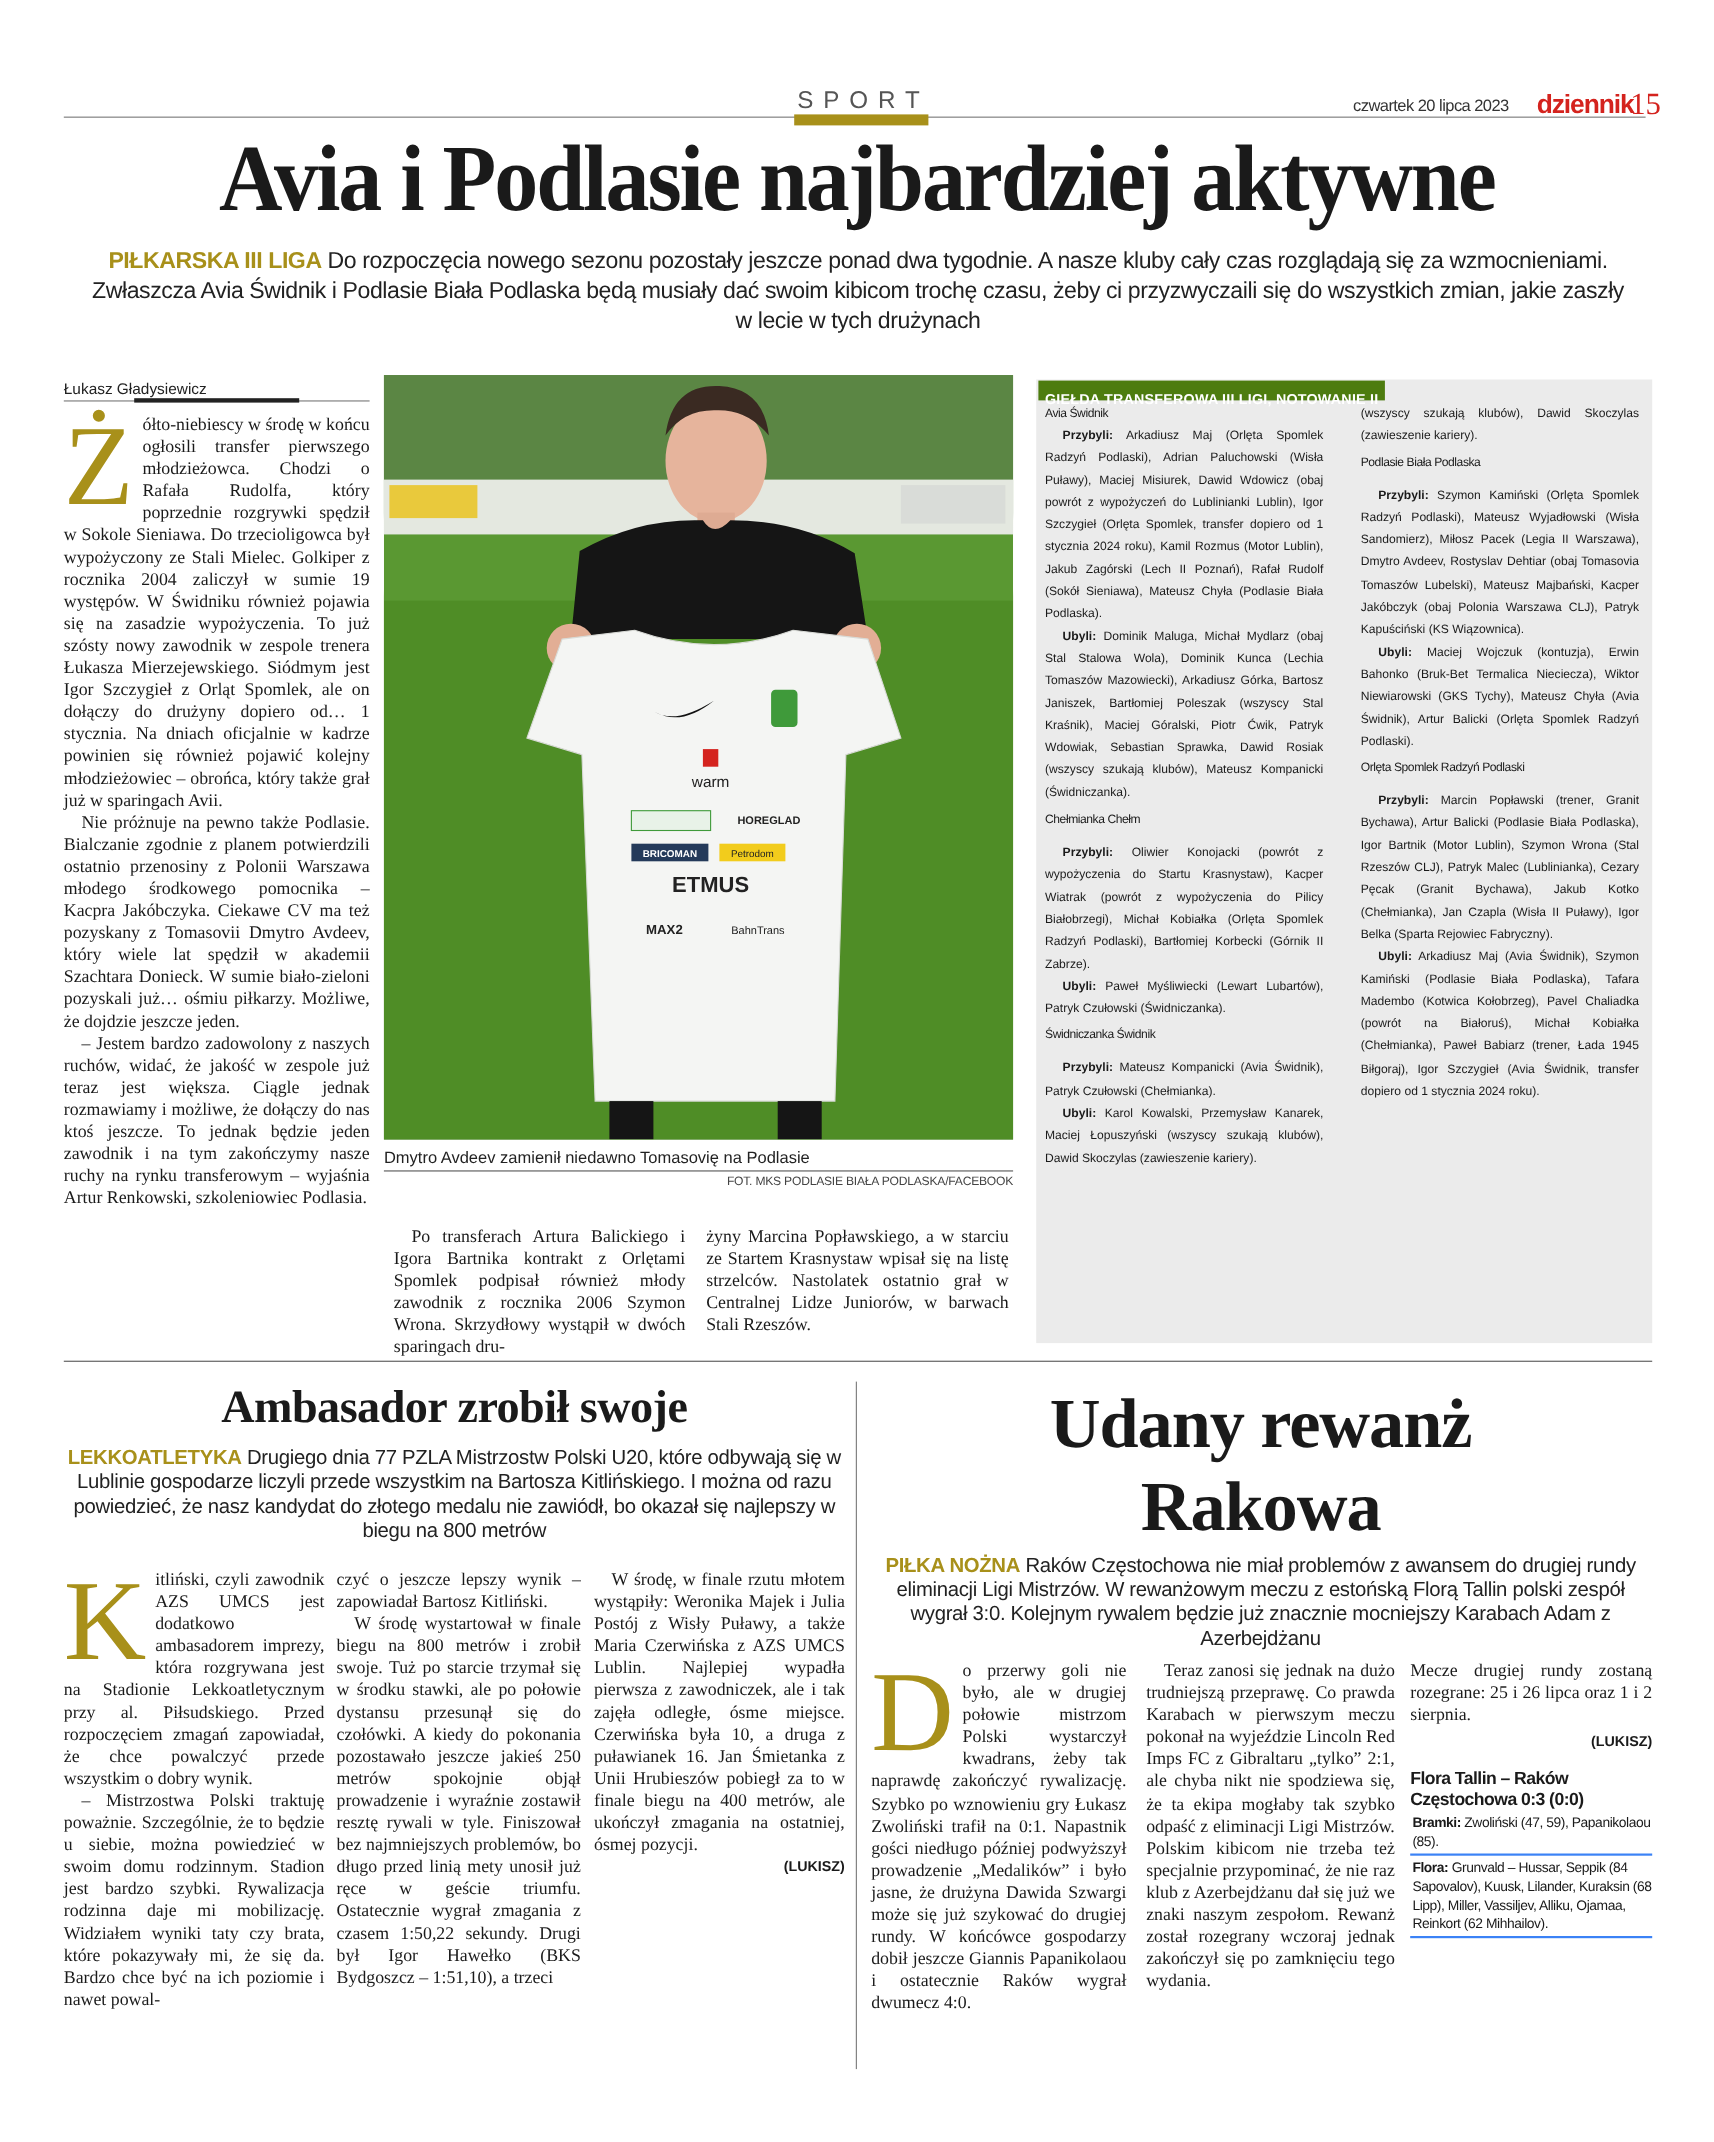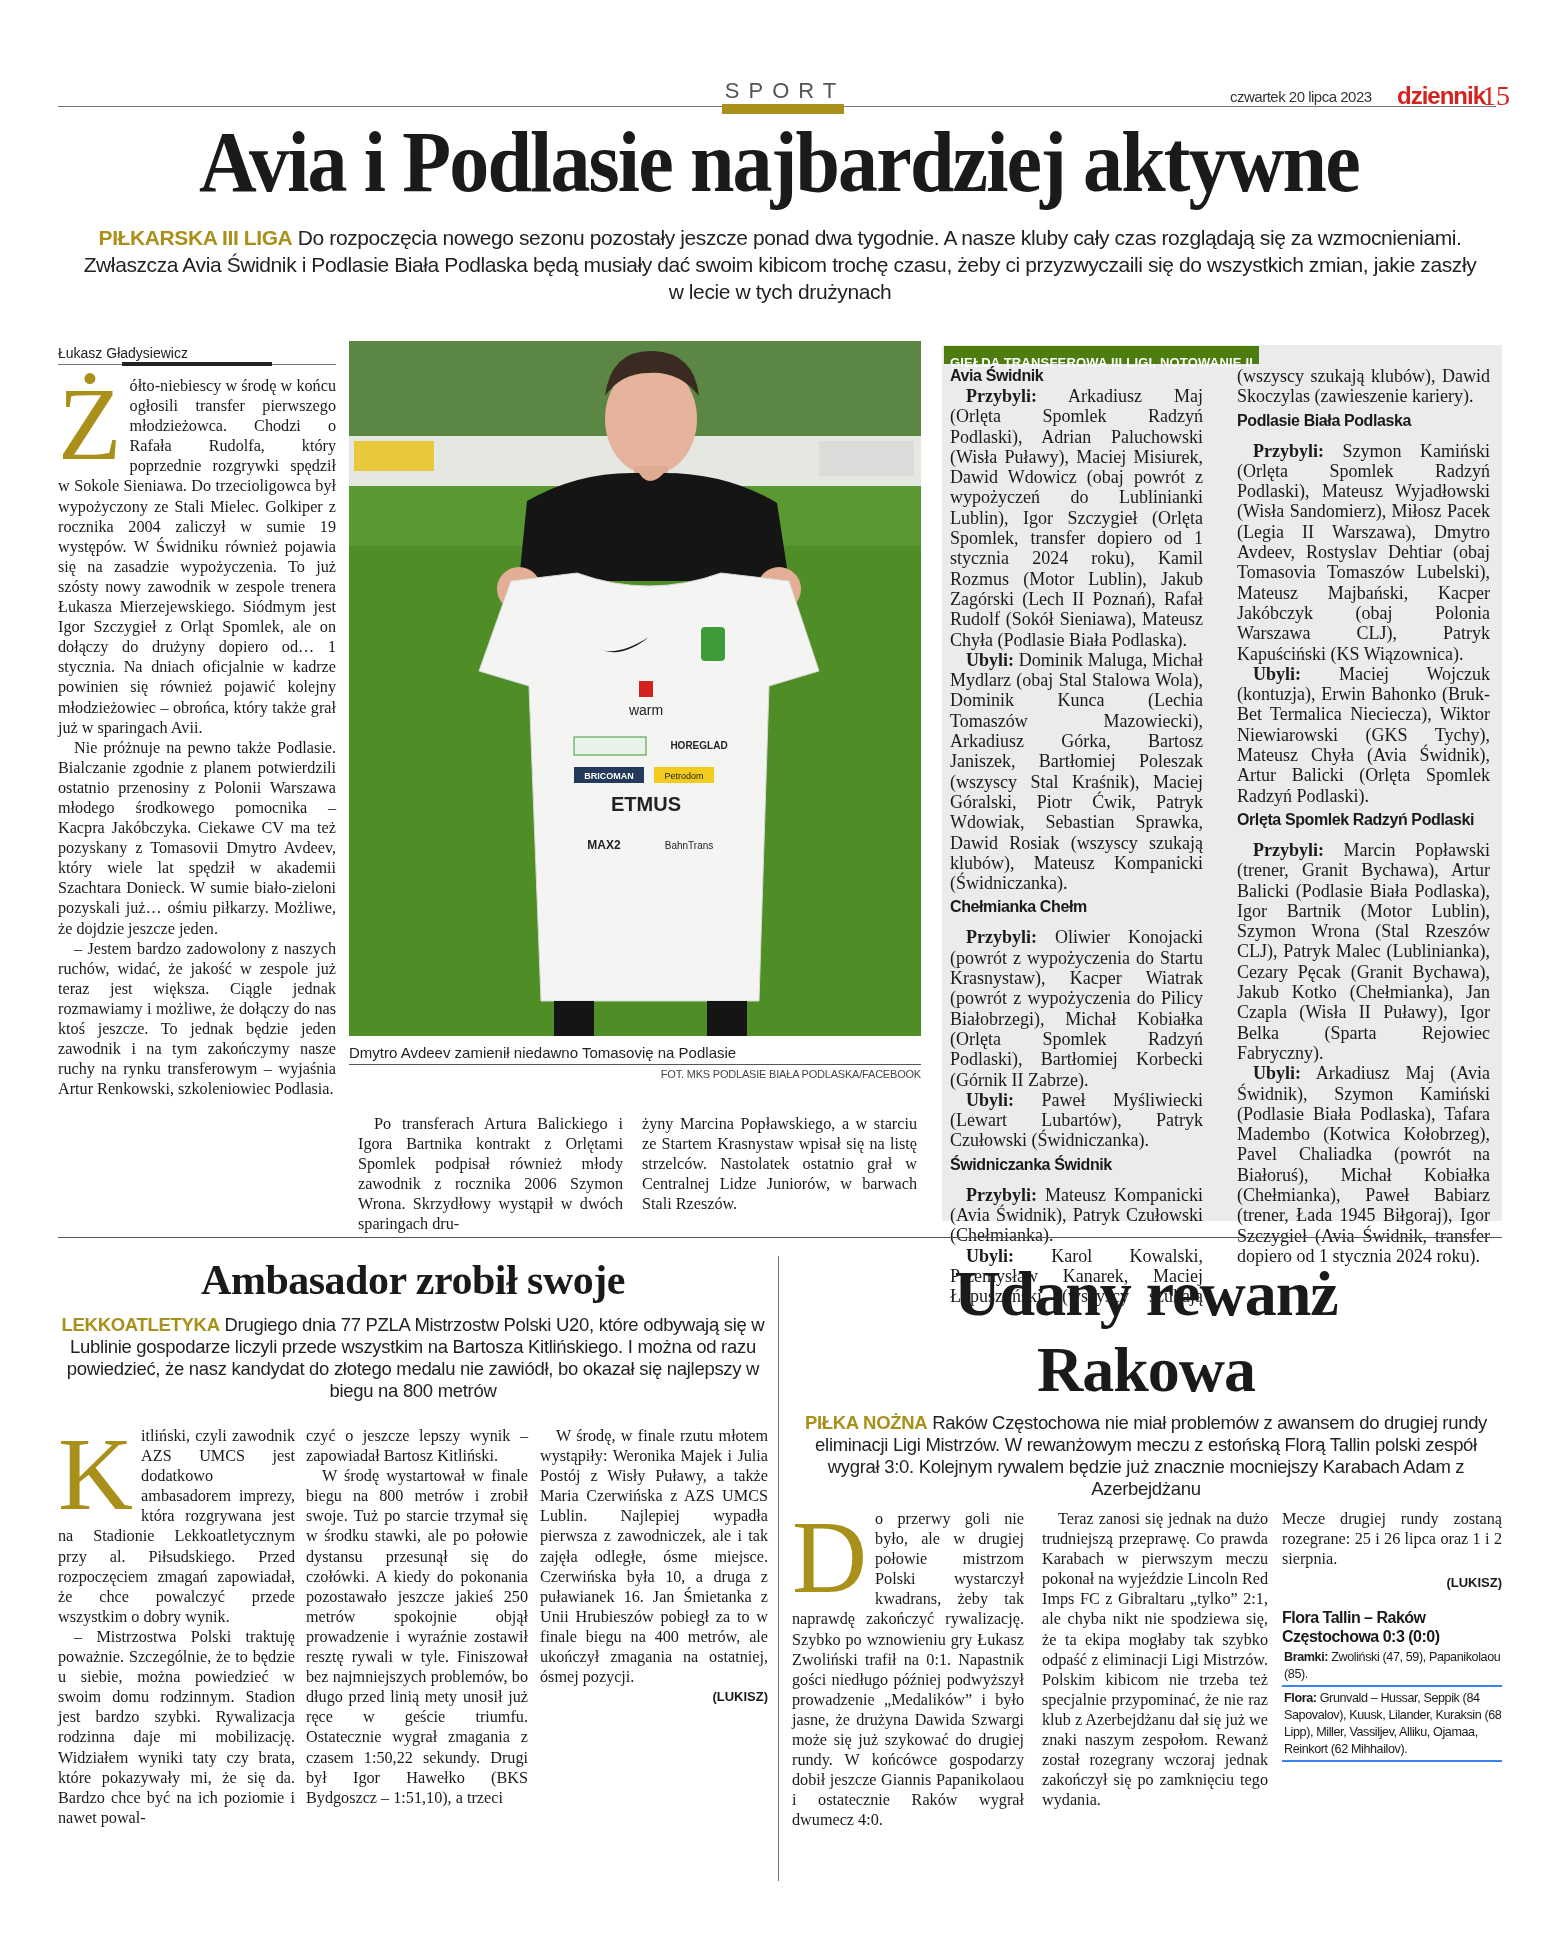--- a/index.html
+++ b/index.html
@@ -38,22 +38,22 @@
   #photo-credit { left: 349px; top: 1068px; width: 572px; text-align: right; font-family: "Liberation Sans", sans-serif; font-size: 11px; color: #444; letter-spacing: -0.2px; }
   #col-mid-a { left: 358px; top: 1114px; width: 265px; }
   #col-mid-b { left: 642px; top: 1114px; width: 275px; }
 
   
   #box { left: 942px; top: 345px; width: 560px; height: 876px; background: #ebebeb; }
   #box-title { left: 944px; top: 346px; padding: 8px 6px; height: 18px; line-height: 18px; background: #4d7c0f; color: #fff; font-family: "Liberation Sans", sans-serif; font-weight: bold; font-size: 13px; letter-spacing: 0.2px; }
   .box-col { width: 253px; }
   #box-col-a { left: 950px; top: 366px; }
   #box-col-b { left: 1237px; top: 366px; }
-  .box-col .club { font-family: "Liberation Sans", sans-serif; font-weight: bold; font-size: 16px; line-height: 20px; margin: 4px 0 10px 0; letter-spacing: -0.4px; }
-  .box-col .entry { font-family: Liberation Serif, serif; font-size: 18px; line-height: 20.3px; text-align: justify; text-indent: 16px; }
+  .box-col .club { font-family: "Liberation Sans", sans-serif; font-weight: normal; font-size: 11px; line-height: 20px; margin: 4px 0 10px 0; letter-spacing: -0.4px; }
+  .box-col .entry { font-family: Liberation Sans, sans-serif; font-size: 11px; line-height: 20.3px; text-align: justify; text-indent: 16px; }
   .box-col .entry b { font-weight: bold; }
 
   #mid-rule { left: 58px; top: 1237px; width: 1444px; height: 1px; background: #555; }
   #vert-rule { left: 778px; top: 1256px; width: 1px; height: 625px; background: #777; }
 
   
   #h2 { left: 58px; top: 1256px; width: 710px; text-align: center; font-family: "Liberation Serif", serif; font-weight: bold; font-size: 42px; line-height: 48px; letter-spacing: -0.5px; }
   #lead2 { left: 58px; top: 1314px; width: 710px; text-align: center; font-family: "Liberation Sans", sans-serif; font-size: 18.5px; line-height: 22px; color: #222; letter-spacing: -0.3px; }
   #col-a2 { left: 58px; top: 1426px; width: 237px; }
   #col-b2 { left: 306px; top: 1426px; width: 222px; }

